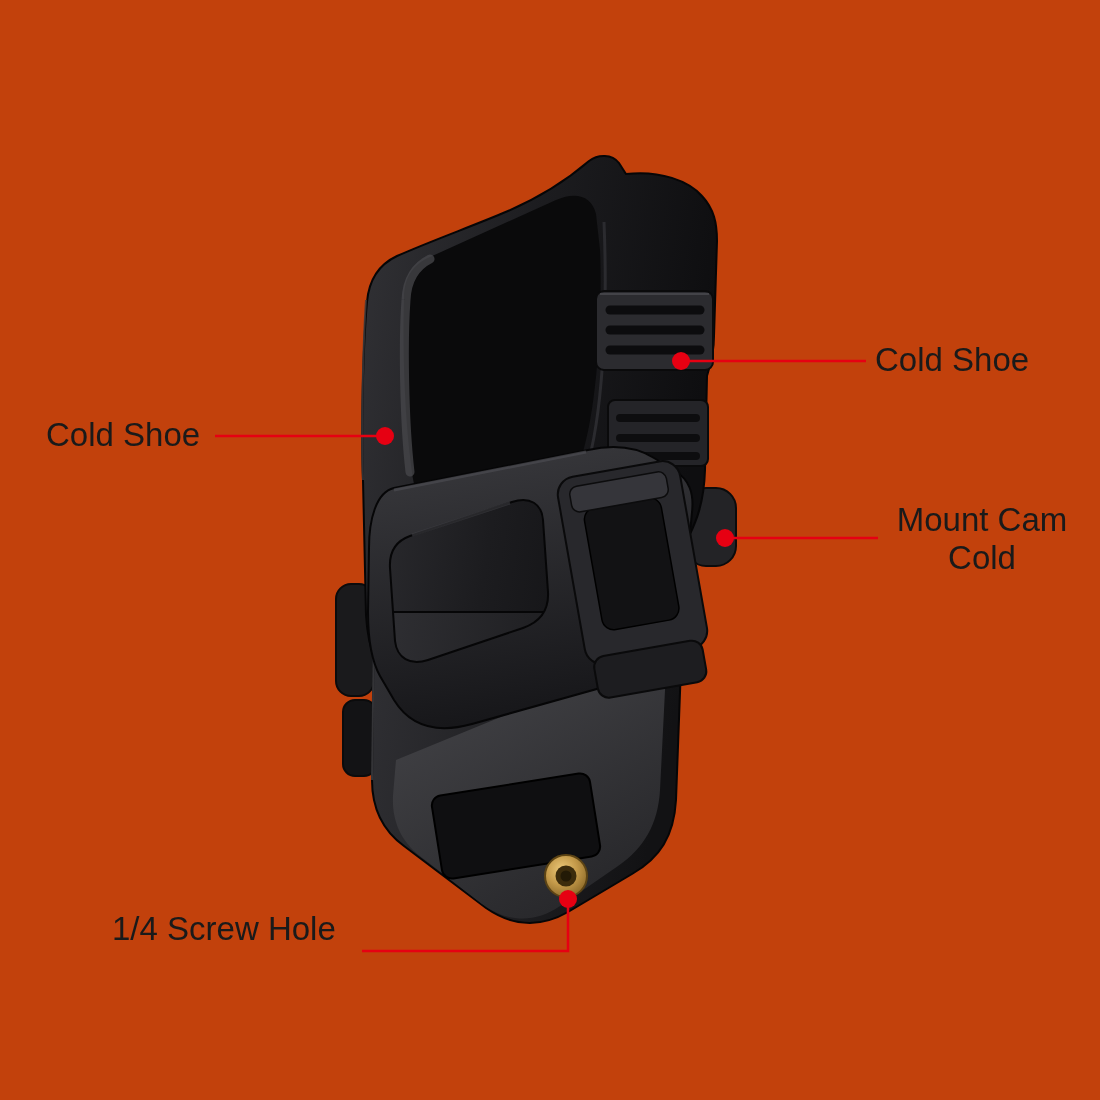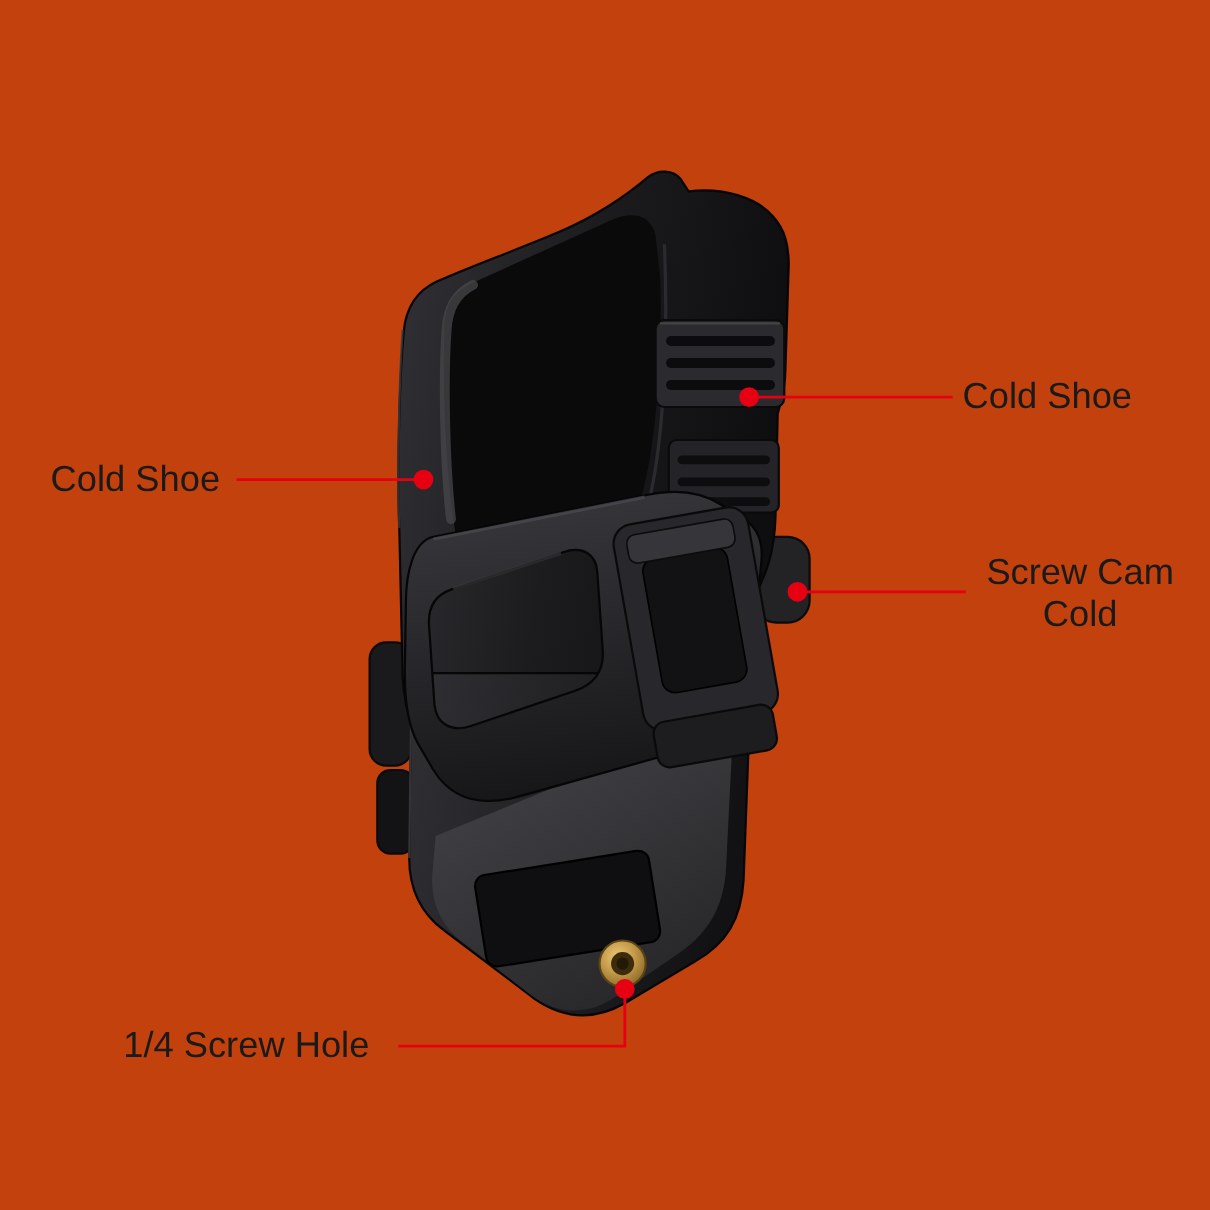--- a/index.html
+++ b/index.html
@@ -16,21 +16,21 @@
     position:absolute;
     color:#1a1a1a;
     font-size:33px;
     line-height:38px;
     white-space:nowrap;
   }
   .callout.center{text-align:center;white-space:normal;}
   .co-right-coldshoe{left:875px;top:341px;}
   .co-left-coldshoe{left:46px;top:416px;}
   .co-action-mount{left:878px;top:501px;width:208px;}
-  .co-screw{left:112px;top:931px;}
+  .co-screw{left:112px;top:910px;}
 </style>
 </head>
 <body>
 
 <div class="stage">
 
   <svg class="figure-svg" viewBox="0 0 1100 1100" aria-hidden="true">
     <defs>
       <linearGradient id="gShell" x1="0" y1="0" x2="1" y2="0.25">
         <stop offset="0" stop-color="#323236"></stop>
@@ -125,19 +125,19 @@
       <circle cx="725" cy="538" r="9"></circle>
       <circle cx="568" cy="899" r="9"></circle>
     </g>
   </svg>
 
   <div class="callout co-right-coldshoe">Cold Shoe</div>
 
   <div class="callout co-left-coldshoe">Cold Shoe</div>
 
   <div class="callout center co-action-mount">
-    <div>Screw Cam</div>
+    <div>Mount Cam</div>
     <div>Cold</div>
   </div>
 
   <div class="callout co-screw">1/4 Screw Hole</div>
 
 </div>
 
 </body></html>

